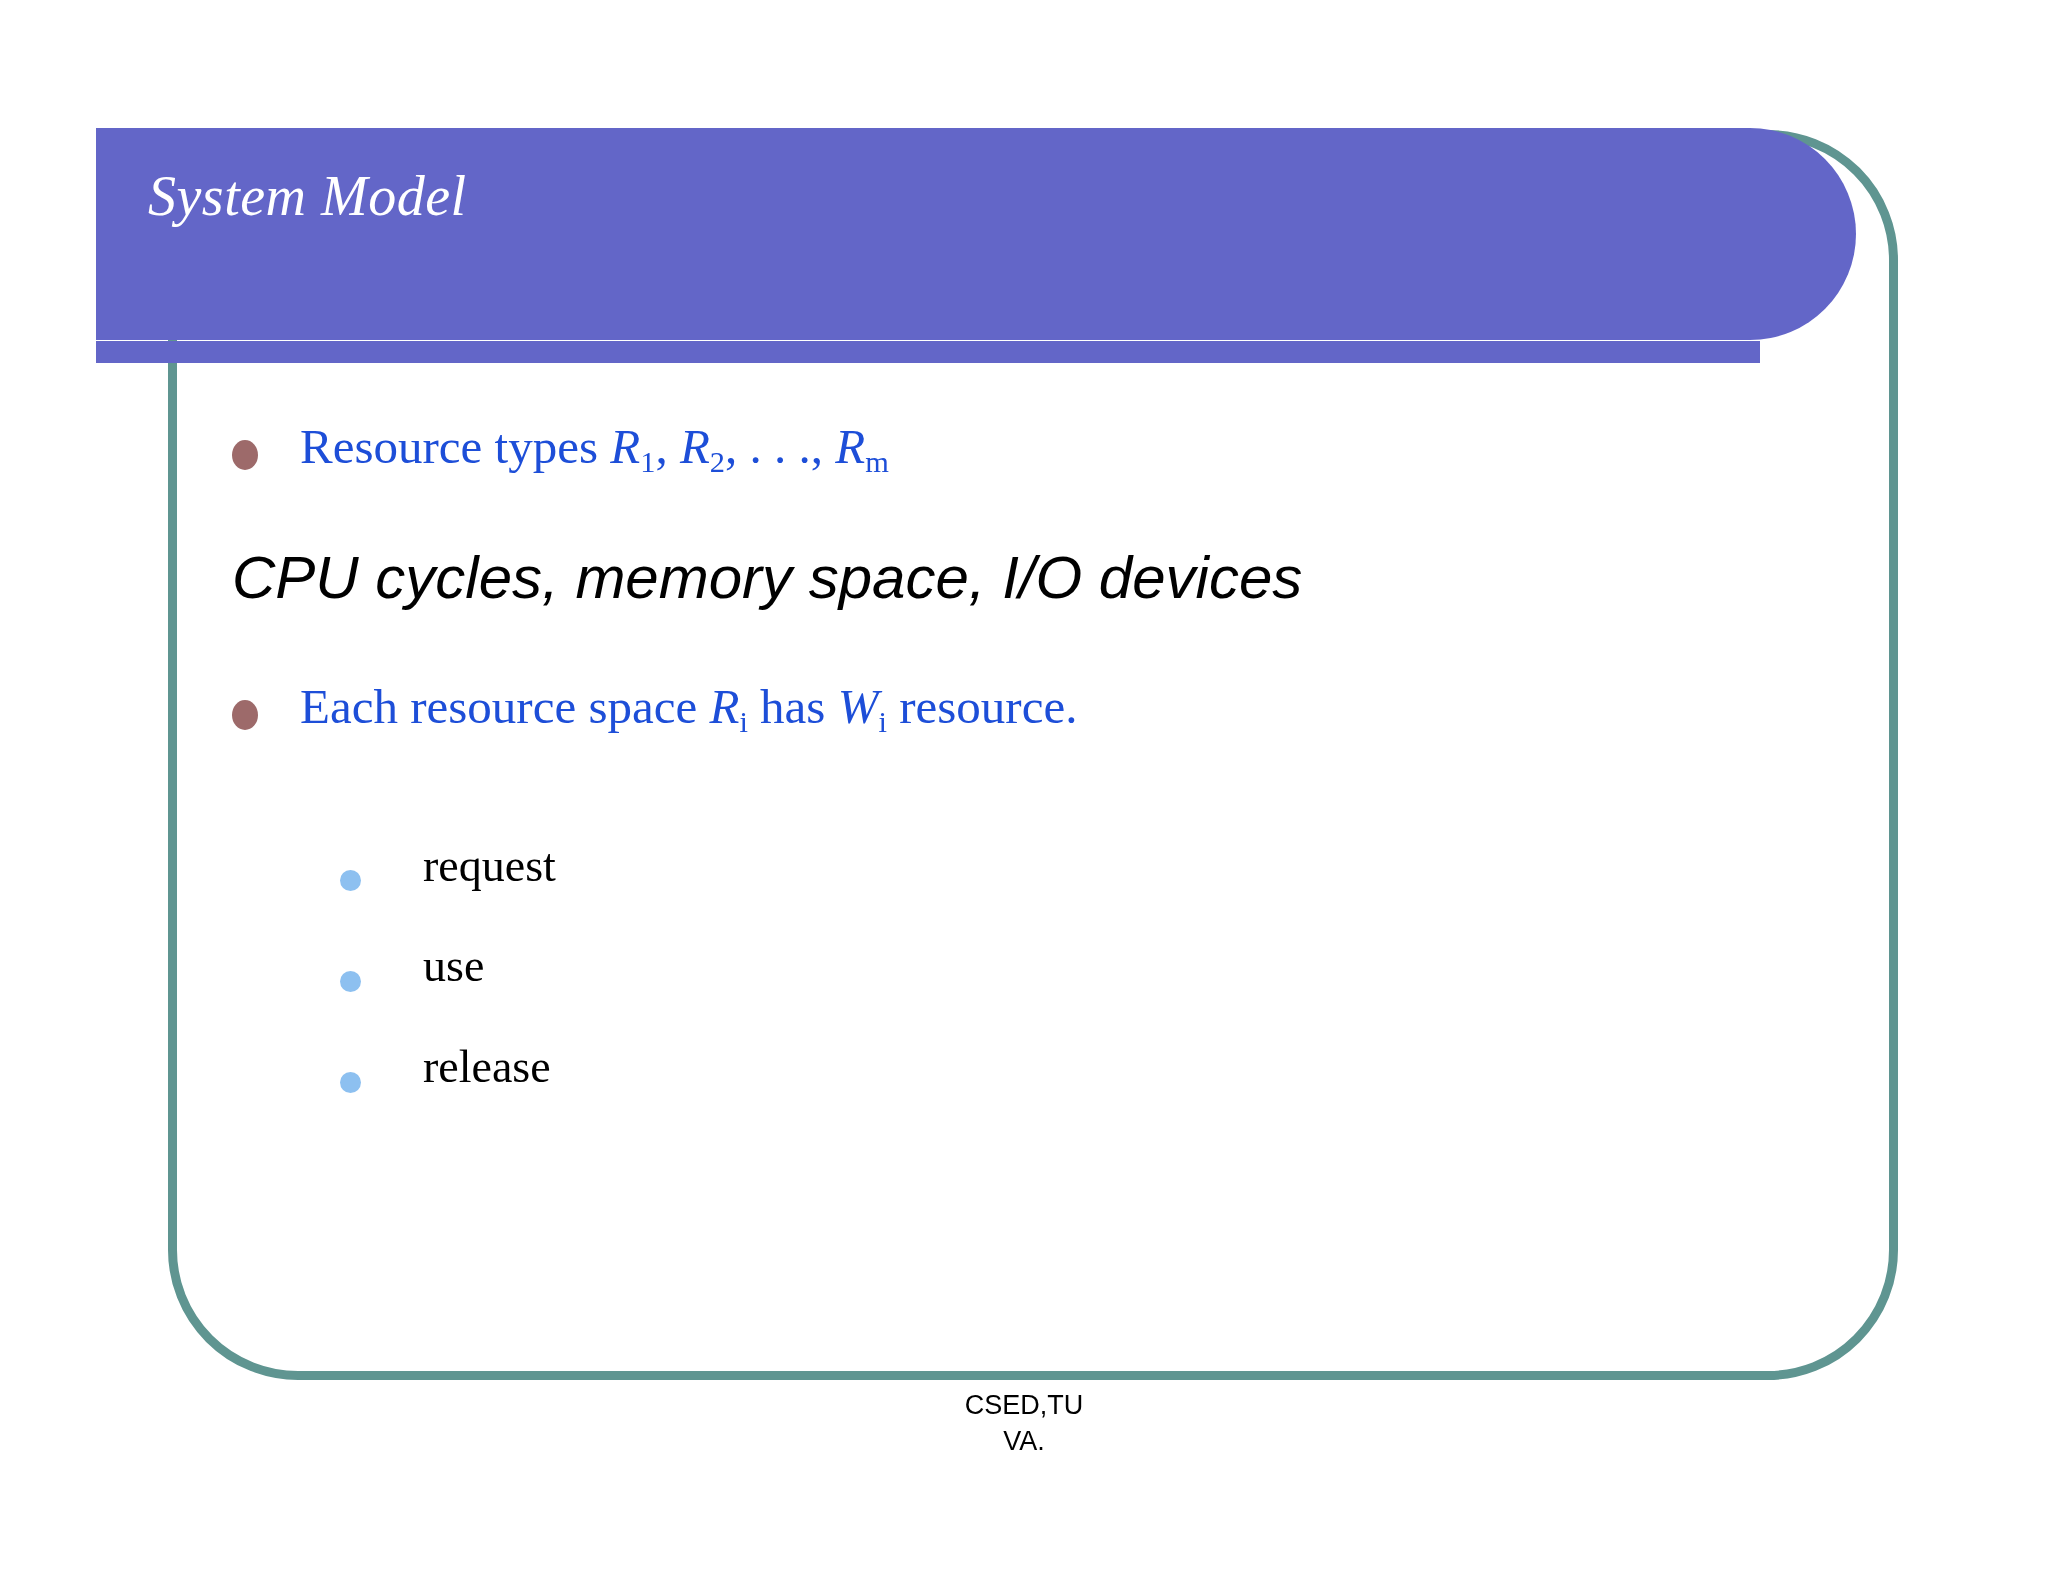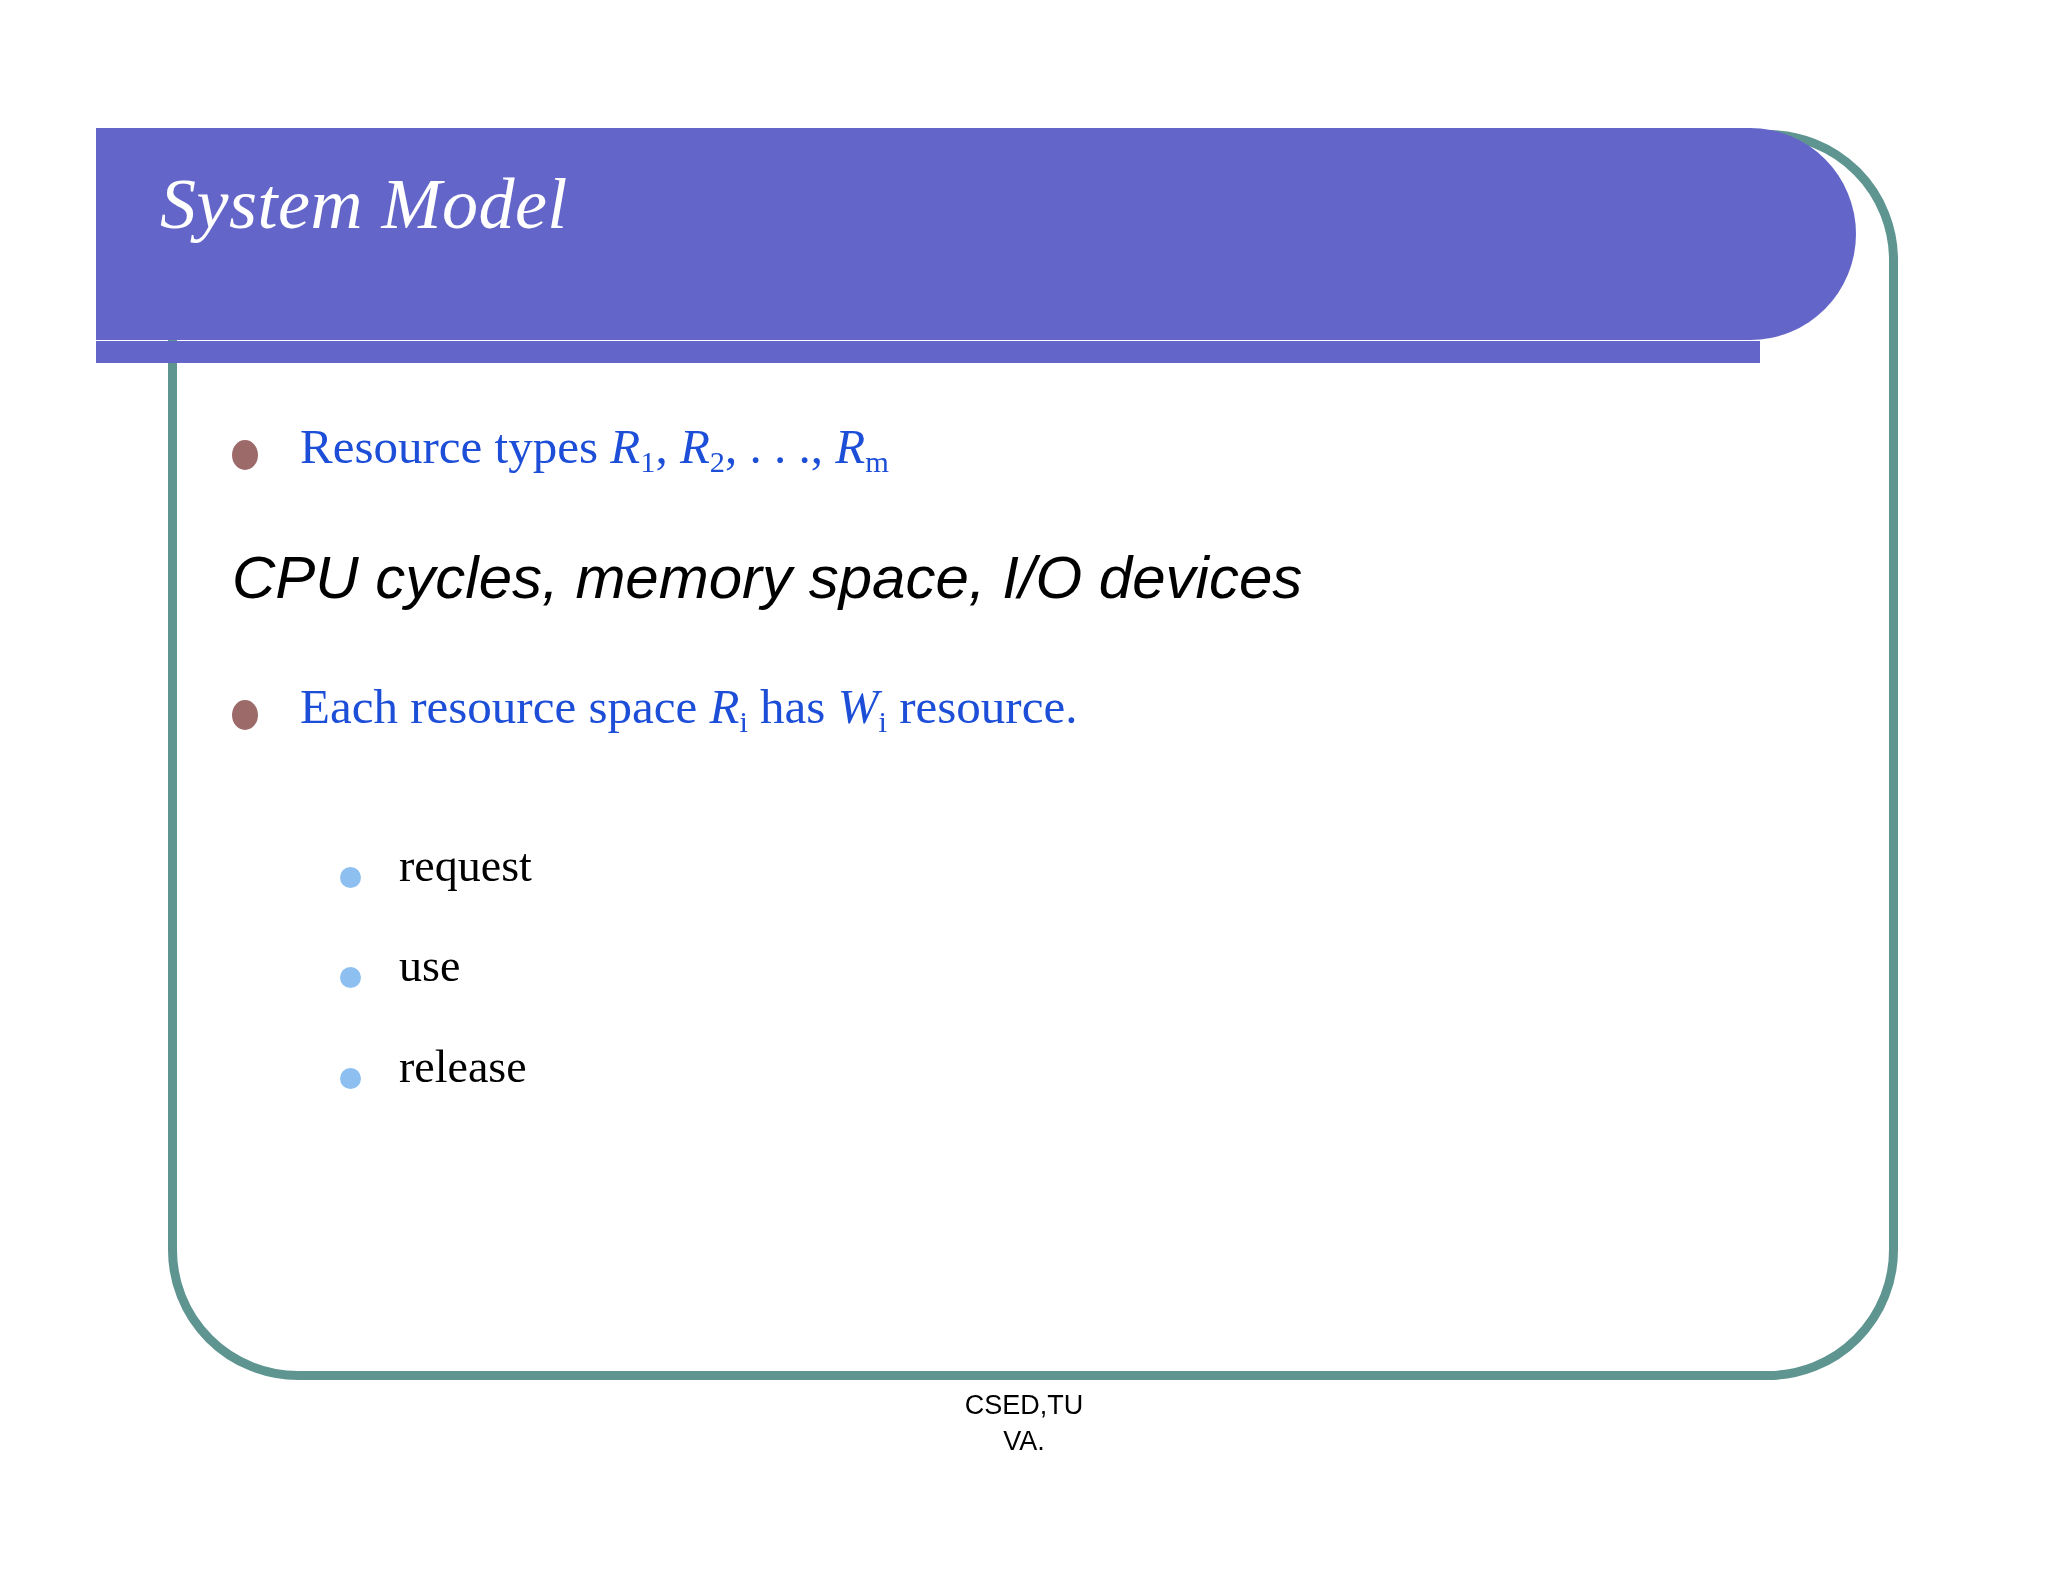--- a/index.html
+++ b/index.html
@@ -56,26 +56,25 @@
     height: 22px;
     background: #6366c8;
   }
   #title-text {
     position: absolute;
     left: 148px;
     top: 168px;
     font-family: "Liberation Serif", "DejaVu Serif", serif;
     font-style: italic;
     font-weight: 400;
-    font-size: 72px;
+    font-size: 56px;
     line-height: 1;
     color: #ffffff;
     letter-spacing: 0.5px;
     white-space: nowrap;
-    margin-left: 12px;
   }
 
   
   #body-list {
     position: absolute;
     left: 232px;
     top: 420px;
     width: 1560px;
   }
 
@@ -120,22 +119,23 @@
     font-style: italic;
     font-size: 60px;
     color: #000000;
     white-space: nowrap;
   }
 
   
   .sub-row {
     position: relative;
     display: flex;
-    align-items: center;
+    align-items: flex-end;
     margin-left: 108px;
+    gap: 24px;
   }
   .sub-dot {
     flex: 0 0 auto;
     width: 21px;
     height: 21px;
     border-radius: 50%;
     background: #8dc0f0;
     margin-top: 22px;
   }
   .sub-label {

